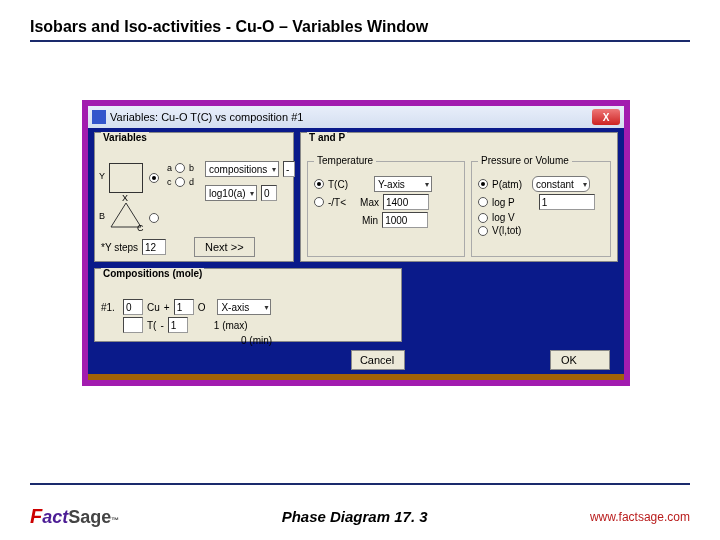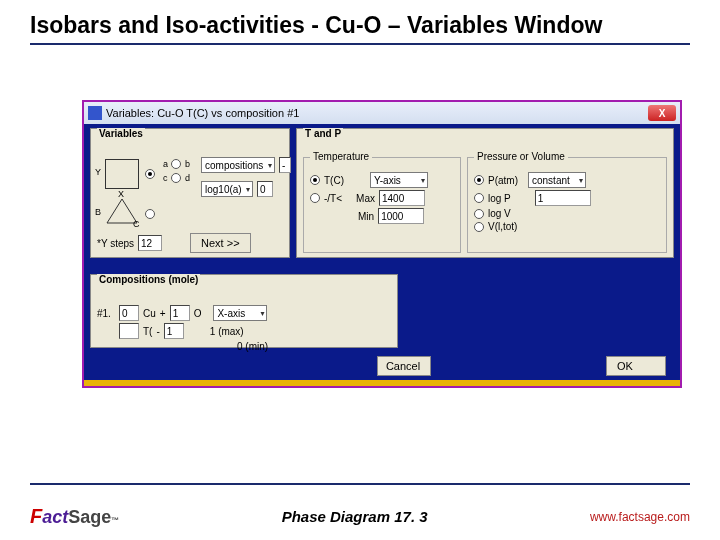--- a/index.html
+++ b/index.html
@@ -6,37 +6,37 @@
   body {
     margin: 0;
     width: 720px;
     height: 540px;
     font-family: Arial, sans-serif;
     background: #fff;
     position: relative;
     font-size: 11px;
   }
   .slide-title {
-    font-size: 23px;
+    font-size: 16px;
     font-weight: bold;
-    padding: 12px 30px 4px 30px;
+    padding: 18px 30px 4px 30px;
     color: #000;
   }
   .title-rule {
     margin: 0 30px;
     border: none;
     border-top: 2px solid #1a2a6c;
   }
   .window {
     position: absolute;
     left: 82px;
     top: 100px;
-    width: 600px;
-    background: #eab308;
-    border: 2px solid #a21caf;
+    width: 548px;
+    background: #a16207;
+    border: 6px solid #a21caf;
     padding-bottom: 6px;
   }
   .titlebar {
     height: 22px;
     background: linear-gradient(#e8eefa, #d4dff0);
     display: flex;
     align-items: center;
     justify-content: space-between;
     padding: 0 4px;
     font-size: 11px;
@@ -235,21 +235,21 @@
               <label>Min</label>
               <input class="inp" style="width: 46px;" value="1000">
             </div>
           </div>
 
           <div class="subgroup" style="flex:1;height:96px;">
             <div class="subgroup-title">Pressure or Volume</div>
             <div class="field-row">
               <span class="radio checked"></span>
               <label>P(atm)</label>
-              <div class="sel" style="width:58px;margin-left:6px;">
+              <div class="sel" style="width:58px;margin-left:6px;border-radius:6px;">
                 <span>constant</span>
                   <span class="arrow">▾</span>
               </div>
             </div>
             <div class="field-row">
               <span class="radio"></span>
               <label>log P</label>
               <input class="inp" style="width: 56px; margin-left: 20px;" value="1">
             </div>
             <div class="field-row">
@@ -258,21 +258,21 @@
             </div>
             <div class="field-row">
               <span class="radio"></span>
               <label>V(l,tot)</label>
             </div>
           </div>
         </div>
       </div>
     </div>
 
-    <div class="panel" style="width:308px;height:74px;margin-top:16px;">
+    <div class="panel" style="width:308px;height:74px;margin-top:6px;">
       <div class="panel-title">Compositions (mole)</div>
       <div class="field-row">
         <label style="width:18px;">#1.</label>
         <input class="inp" style="width: 20px;" value="0">
         <label>Cu</label>
         <label>+</label>
         <input class="inp" style="width: 20px;" value="1">
         <label>O</label>
         <div class="sel" style="width:54px;margin-left:8px;">
           <span>X-axis</span>

